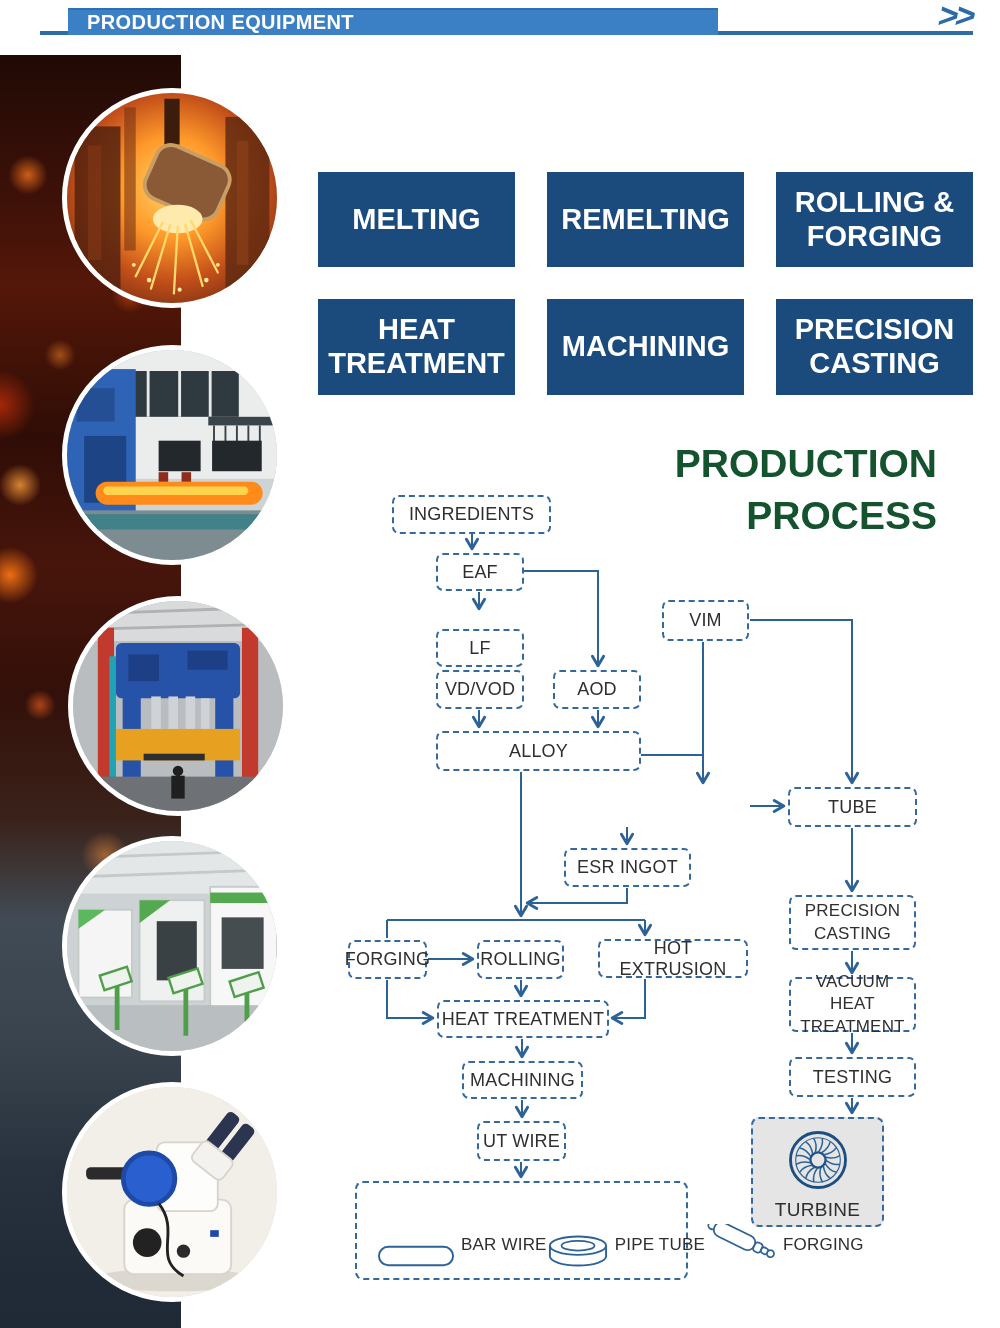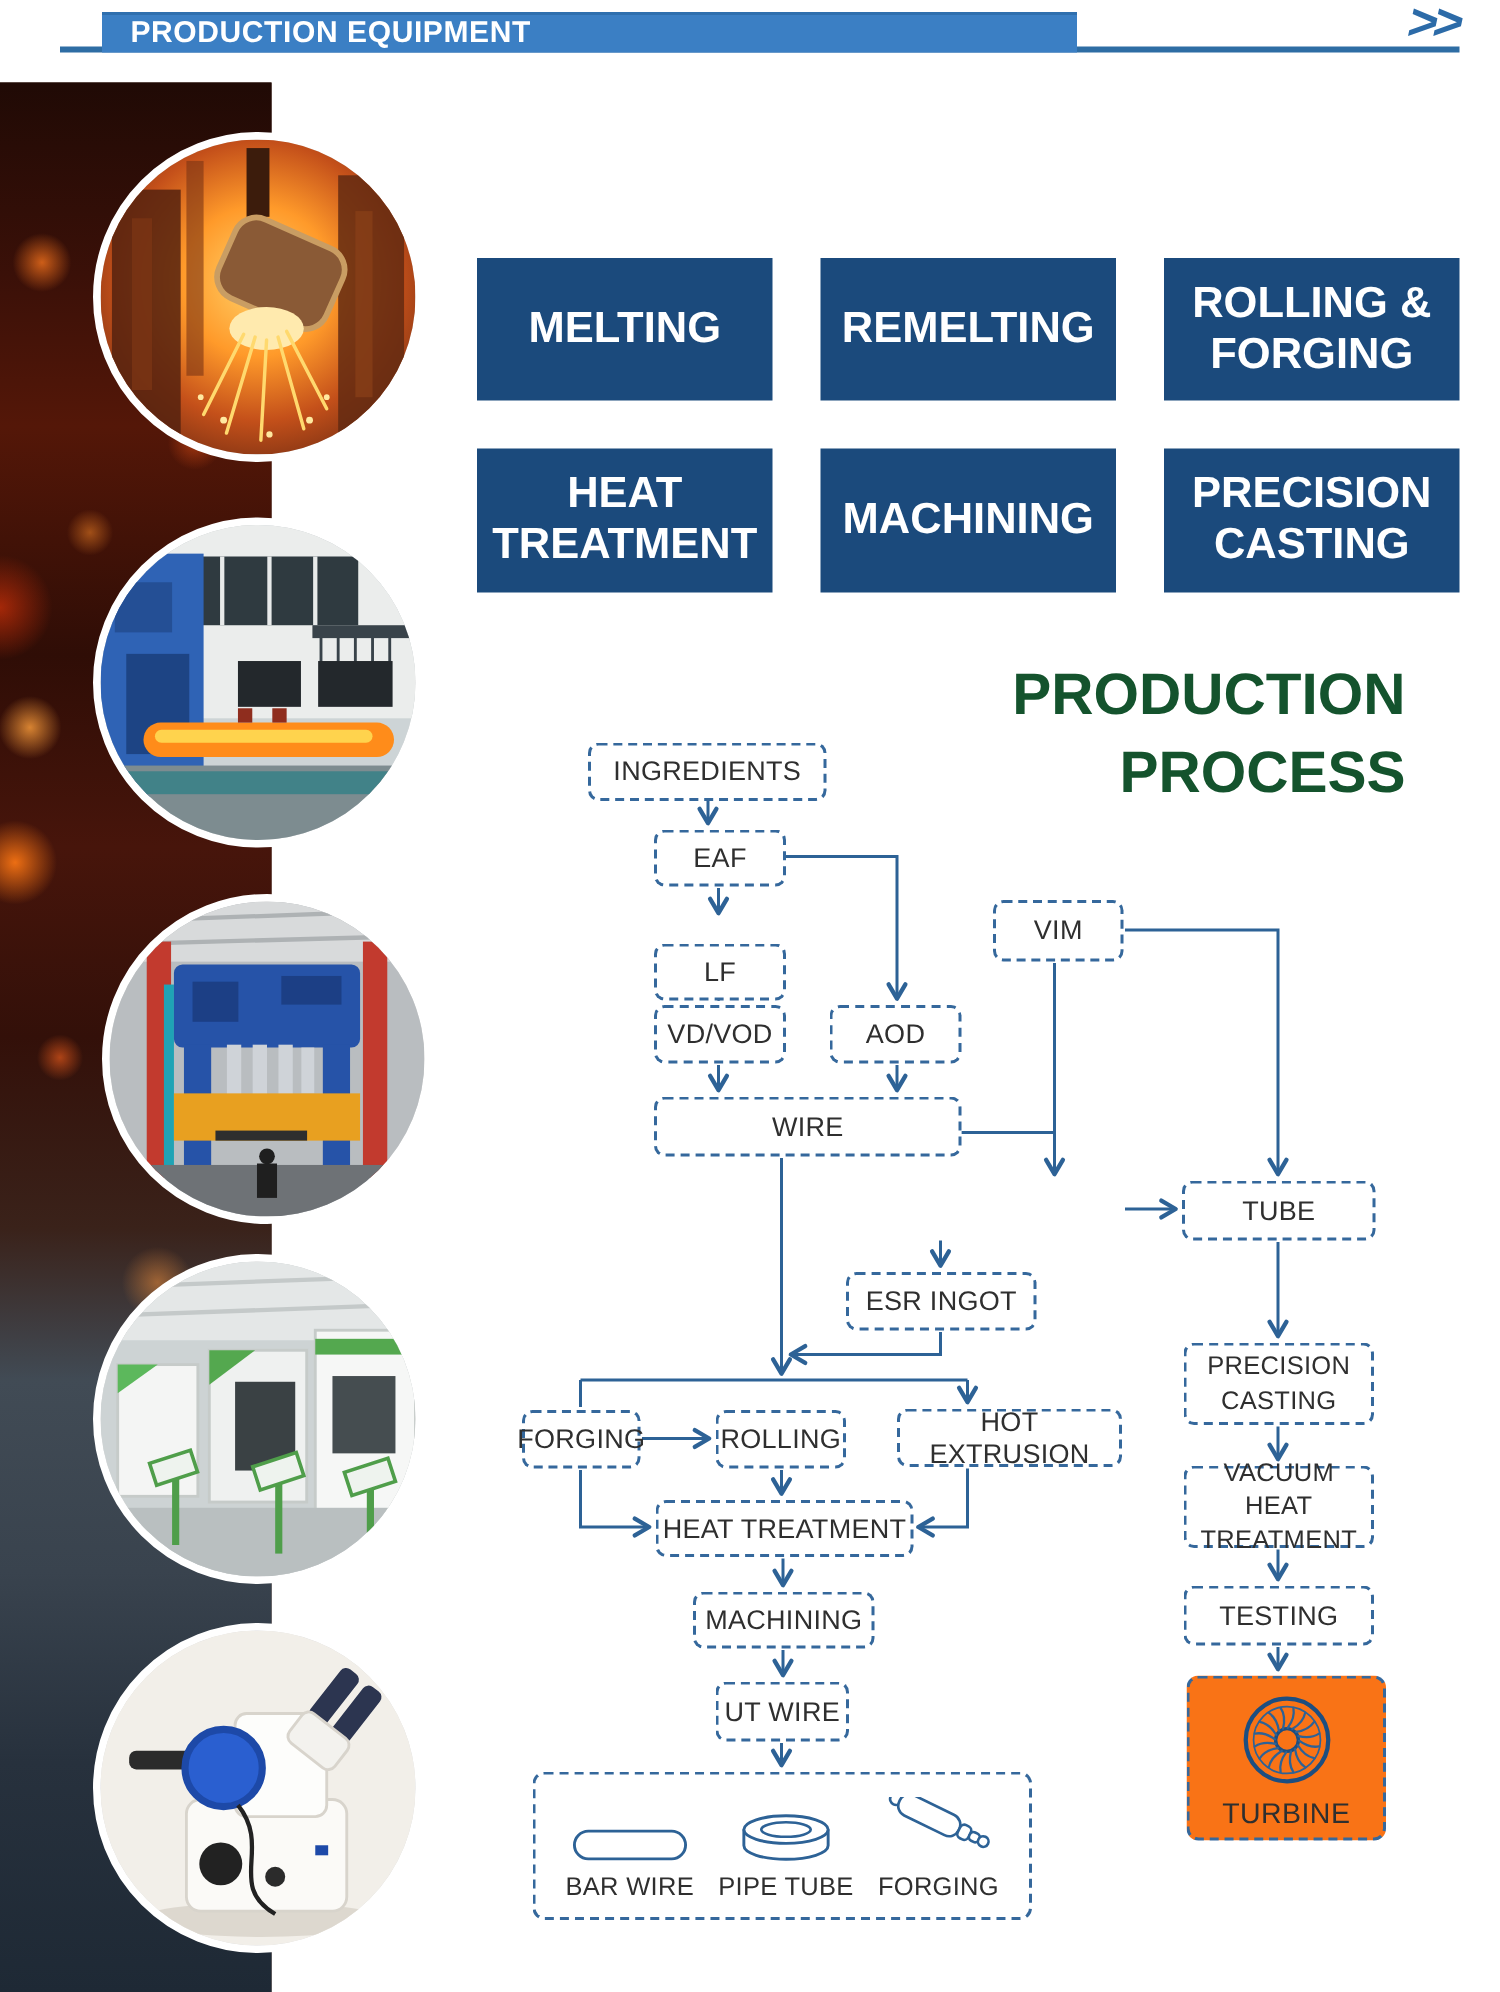--- a/index.html
+++ b/index.html
@@ -71,25 +71,25 @@
   .fn-machining{left:462px;top:1061px;width:121px;height:38px}
   .fn-uttest{left:477px;top:1121px;width:89px;height:40px}
   .fn-precisioncasting{left:789px;top:895px;width:127px;height:55px}
   .fn-vacuumheat{left:789px;top:977px;width:127px;height:55px}
   .fn-testing{left:789px;top:1057px;width:127px;height:40px}
 
   
   .products{position:absolute;left:355px;top:1181px;width:333px;height:99px;border:2px dashed #35689c;
             border-radius:8px;background:#fff;display:flex;align-items:flex-end;justify-content:space-between;
             padding:8px 20px 10px;box-sizing:border-box;z-index:3;}
-  .prod{display:flex;flex-direction:column;align-items:center;gap:6px;}
+  .prod{display:flex;align-items:center;gap:6px;}
   .prod-icon{height:46px;display:flex;align-items:flex-end;justify-content:center;}
   .prod-label{font-size:17px;color:#2f2f2f;letter-spacing:.2px;white-space:nowrap;}
-  .turbine{position:absolute;left:791px;top:1117px;width:129px;height:106px;border:2px dashed #35689c;
-           border-radius:8px;background:#f97316;display:flex;flex-direction:column;align-items:center;
+  .turbine{position:absolute;left:751px;top:1117px;width:129px;height:106px;border:2px dashed #35689c;
+           border-radius:8px;background:#e5e5e5;display:flex;flex-direction:column;align-items:center;
            justify-content:center;gap:2px;z-index:3;}
   .turbine-label{font-size:19px;color:#2f2f2f;letter-spacing:.3px;}
 </style>
 </head>
 <body>
 
 <div class="page">
 
   <div class="hdr-rule"></div>
   <div class="hdr-bar">
@@ -303,21 +303,21 @@
       <path d="M852,1098 L852,1112" marker-end="url(#arr)"></path>
     </g>
   </svg>
 
   <div class="fnode fn-ingredients">INGREDIENTS</div>
   <div class="fnode fn-eaf">EAF</div>
   <div class="fnode fn-lf">LF</div>
   <div class="fnode fn-vdvod">VD/VOD</div>
   <div class="fnode fn-aod">AOD</div>
   <div class="fnode fn-vim">VIM</div>
-  <div class="fnode fn-ingot">WIRE</div>
+  <div class="fnode fn-ingot">ALLOY</div>
   <div class="fnode fn-alloy">TUBE</div>
   <div class="fnode fn-esringot">ESR INGOT</div>
   <div class="fnode fn-forging">FORGING</div>
   <div class="fnode fn-rolling">ROLLING</div>
   <div class="fnode fn-hotextrusion">HOT EXTRUSION</div>
   <div class="fnode fn-heattreatment">HEAT TREATMENT</div>
   <div class="fnode fn-machining">MACHINING</div>
   <div class="fnode fn-uttest">UT WIRE</div>
   <div class="fnode sm fn-precisioncasting">PRECISION CASTING</div>
   <div class="fnode sm fn-vacuumheat">VACUUM HEAT TREATMENT</div>

